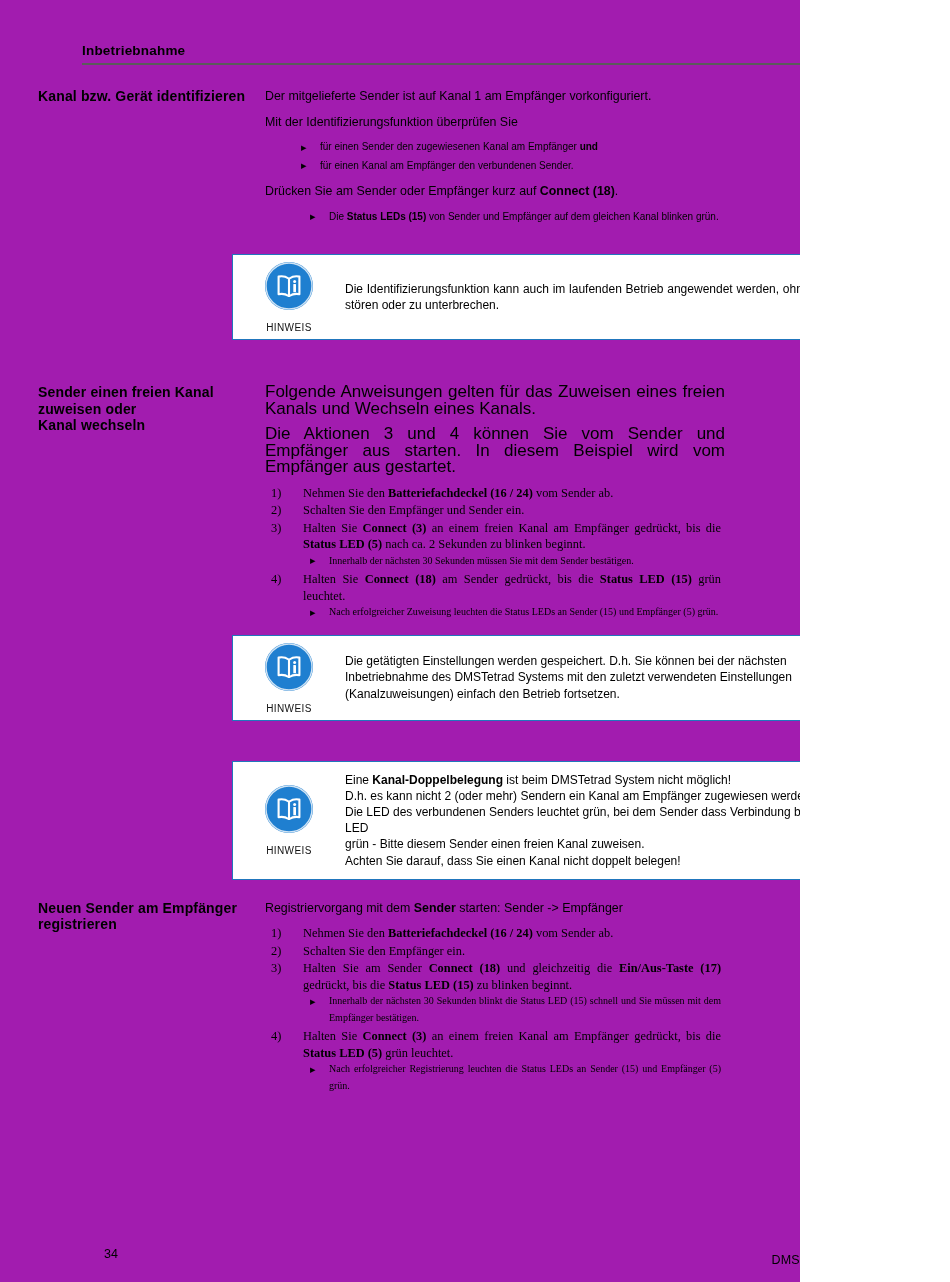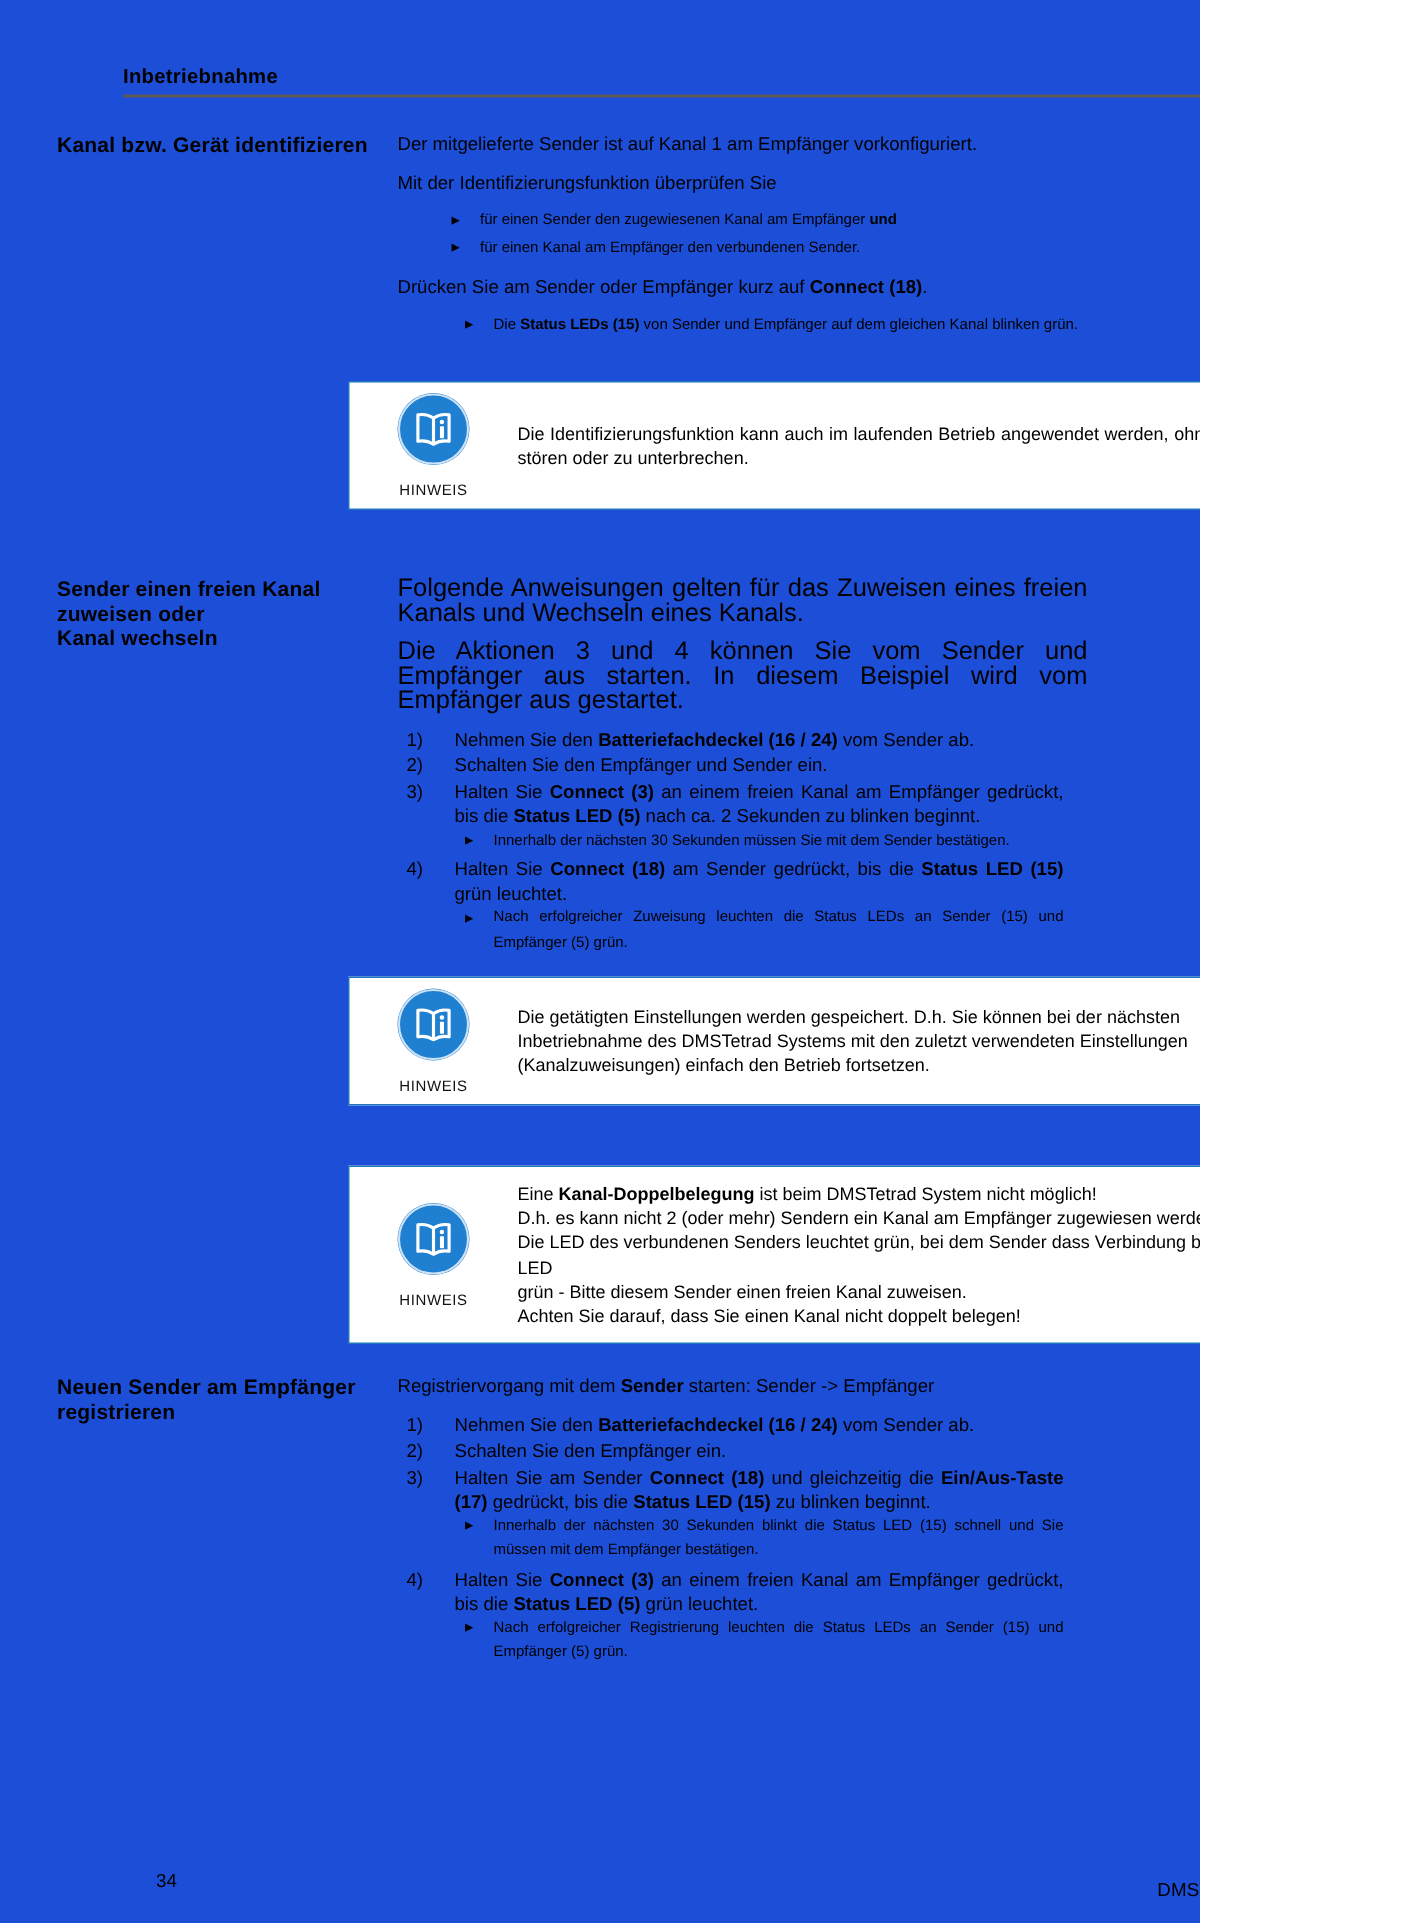--- a/index.html
+++ b/index.html
@@ -9,21 +9,21 @@
     background: #ffffff;
   }
   body {
     font-family: "Liberation Sans", sans-serif;
     color: #000000;
   }
   .page {
     position: relative;
     width: 800px;
     height: 1282px;
-    background: #1d4ed8;
+    background: #a21caf;
     box-sizing: border-box;
     overflow: hidden;
   }
 
   
   .page-header {
     position: absolute;
     left: 82px;
     top: 42px;
     width: 795px;
@@ -121,23 +121,24 @@
   ol.numbered {
     list-style: none;
     counter-reset: step;
     margin: 0;
     padding: 0;
   }
   ol.numbered > li {
     position: relative;
     counter-increment: step;
     padding-left: 38px;
-    margin: 0 16px 1px 0;
+    margin: 0 4px 1px 0;
     font-size: 12.4px;
     line-height: 16.5px;
+    font-family: Liberation Serif, serif;
   }
   ol.numbered > li::before {
     content: counter(step) ")";
     position: absolute;
     left: 6px;
     top: 0;
     font-size: 12.4px;
   }
   ol.numbered > li > ul.arrow {
     margin: 0;

